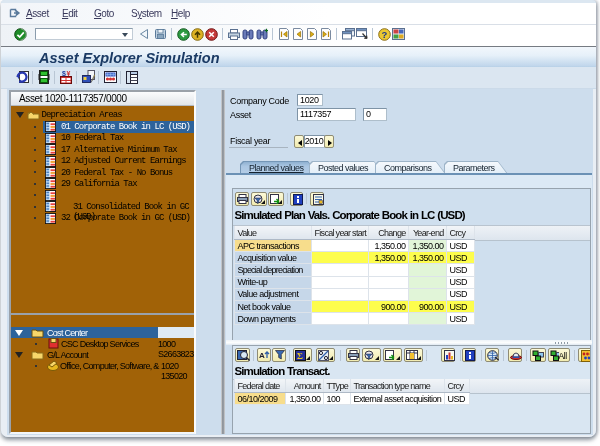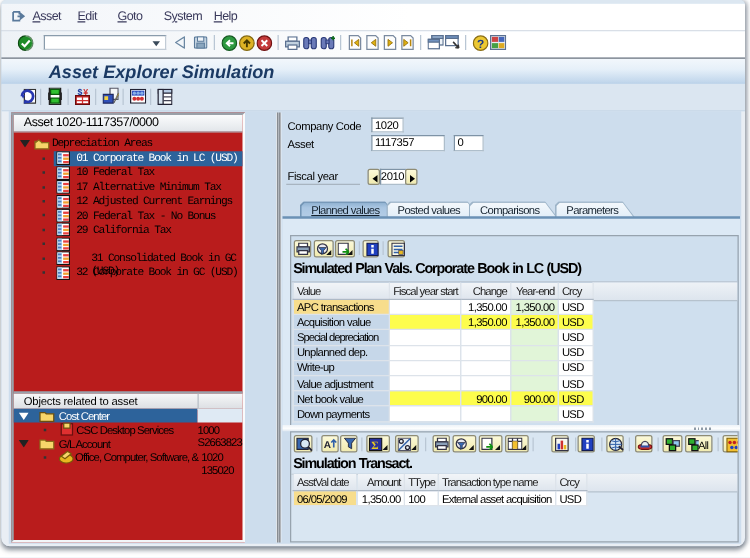--- a/index.html
+++ b/index.html
@@ -10,21 +10,21 @@
 
 .topstrip{position:absolute;left:0;top:0;width:100%;height:3px;background:#dce7f1;}
 .menubar{position:absolute;left:0;top:3px;width:100%;height:21px;background:linear-gradient(to right,#f2f5f9,#ffffff 55%);border-bottom:1px solid #d9dfe7;}
 .menu{position:absolute;top:5px;font-size:10px;color:#3a3a5c;letter-spacing:-0.45px;}
 .toolbar{position:absolute;left:0;top:25px;width:100%;height:21px;background:linear-gradient(to right,#eef2f6,#ffffff 60%);}
 .titleband{position:absolute;left:0;top:46px;width:100%;height:21px;background:linear-gradient(#f2f7fc,#e6f0f9 40%,#c2d7ec 88%,#b0cbe4);border-top:1px solid #767b82;text-decoration:underline;}
 .title{position:absolute;left:38px;top:2.5px;font-size:14.5px;font-weight:bold;font-style:italic;color:#1b3a64;letter-spacing:0px;}
 .appbar{position:absolute;left:0;top:67px;width:100%;height:21px;background:#dbe6f1;border-bottom:1px solid #cbdaE9;}
 .sep{position:absolute;width:1px;background:#b9c6d4;}
 
-.lpanel{position:absolute;left:8px;top:90px;width:187px;height:344px;background:#b91c1c;border:2px solid;border-color:#9aa1a9 #fafbfc #f2f5f8 #9aa1a9;box-sizing:border-box;}
+.lpanel{position:absolute;left:8px;top:90px;width:187px;height:344px;background:#a16207;border:2px solid;border-color:#9aa1a9 #fafbfc #f2f5f8 #9aa1a9;box-sizing:border-box;}
 .lhead{position:absolute;left:0;top:0;width:100%;height:13px;background:linear-gradient(#fbfcfd,#e2e6ea);border-bottom:1px solid #b4bac2;}
 .trow{position:absolute;left:0;width:100%;height:11.4px;font-family:"Liberation Mono",monospace;font-size:9px;letter-spacing:-0.95px;color:#000;}
 .sel1{position:absolute;left:32px;right:0;top:0;bottom:0;background:#2d639b;}
 .obj{font-size:9px;letter-spacing:-0.7px;}
 
 .fld{position:absolute;background:#fff;border:1px solid;border-color:#7e93a6 #aebecb #aebecb #7e93a6;box-sizing:border-box;font-size:9px;letter-spacing:-0.35px;color:#000;padding-left:2px;}
 .lbl{position:absolute;font-size:9px;letter-spacing:-0.3px;color:#000;}
 .tabtxt{font-size:9px;letter-spacing:-0.5px;color:#15222e;}
 .panel1{position:absolute;left:225px;top:174px;width:366px;height:166px;background:#dce9f5;}
 .alv{position:absolute;background:#cfdfee;border:1px solid #97a3ae;box-sizing:border-box;overflow:hidden;}
@@ -340,24 +340,20 @@
             <rect x="1.5" y="5" width="3" height="1.5" fill="#4a80c0"></rect>
             <rect x="1.5" y="8" width="3" height="1.5" fill="#4a80c0"></rect>
             <rect x="6" y="2.5" width="5" height="2" fill="#e84040"></rect>
             <rect x="6" y="5.5" width="5" height="2" fill="#f0a030"></rect>
             <rect x="6" y="8.5" width="5" height="2" fill="#e84040"></rect>
           </svg>
           <span class="ab" style="left:50px;top:0.8px;">32 Corporate Book in GC (USD)</span>
         </div>
       </div>
   <div class="ab" style="left:0;top:221px;width:100%;height:2px;background:#9aa2ac"></div>
-  <div class="ab" style="left:0;top:223px;width:100%;height:12px;background:linear-gradient(#f6f7f8,#dcdfe3);border-bottom:1px solid #b4bac2">
-    <div class="txt obj" style="left:8px;top:1px;letter-spacing:-0.15px">Objects related to asset</div>
-    <div class="ab" style="left:147px;top:0;width:1px;height:13px;background:#b8bec6"></div>
-  </div>
   <div id="otree">
         <div class="ab obj" style="top:235px;left:0;width:100%;height:11px">
           <div class="ab" style="left:0;top:0;width:147px;height:11px;background:#2d639b"></div>
           <div class="ab" style="left:147px;top:0;right:0;height:11px;background:#dfeaf4"></div>
           <svg class="ab" style="left:4px;top:3px" width="8" height="6">
             <polygon points="0,0 8,0 4,6" fill="#fff"></polygon>
           </svg>
           <svg class="ab" style="left:20px;top:0px" width="13" height="11">
             <path d="M1 3 L1 10 L12 10 L12 4 L6 4 L5 3 Z" fill="#f7d66a" stroke="#6a5010" stroke-width="1"></path>
           </svg>
@@ -494,27 +490,20 @@
             <td class="yel">USD</td>
           </tr>
     <tr>
             <td class="blc" style="letter-spacing:-0.8px">Special depreciation</td>
             <td class="wht"></td>
             <td class="wht"></td>
             <td class="grn"></td>
             <td class="wht">USD</td>
           </tr>
     <tr>
-            <td class="blc">Unplanned dep.</td>
-            <td class="wht"></td>
-            <td class="wht"></td>
-            <td class="grn"></td>
-            <td class="wht">USD</td>
-          </tr>
-    <tr>
             <td class="blc">Write-up</td>
             <td class="wht"></td>
             <td class="wht"></td>
             <td class="grn"></td>
             <td class="wht">USD</td>
           </tr>
     <tr>
             <td class="blc">Value adjustment</td>
             <td class="wht"></td>
             <td class="wht"></td>
@@ -671,28 +660,28 @@
             <circle cx="8" cy="8" r="1.4" fill="#2040c0"></circle>
           </svg>
         </div>
       </div>
    <div class="h2t" style="left:1.5px;top:18.5px;font-size:11.5px;letter-spacing:-0.9px;word-spacing:0.5px">Simulation Transact.</div>
    <div class="ab" style="left:0;top:32.5px;width:100%;height:1px;background:#b9c4cf"></div>
    <div class="ab" style="left:236px;top:33px;right:0;height:13.5px;background:linear-gradient(#eef2f6,#dde5ee);border-bottom:1px solid #b6c2cd"></div>
    <table class="tbl" style="left:1px;top:33px;width:235px">
     <tbody>
           <tr class="hd">
-            <td style="width:51px">AsstVal date</td>
+            <td style="width:51px">Federal date</td>
             <td style="width:38px" class="num">Amount</td>
             <td style="width:27px">TType</td>
             <td style="width:94px">Transaction type name</td>
             <td style="width:25px">Crcy</td>
           </tr>
     <tr>
-            <td class="tan">06/05/2009</td>
+            <td class="tan">06/10/2009</td>
             <td class="wht num">1,350.00</td>
             <td class="wht">100</td>
             <td class="wht" style="letter-spacing:-0.55px">External asset acquisition</td>
             <td class="wht">USD</td>
           </tr>
    </tbody>
       </table>
  </div>
 </div>
 

